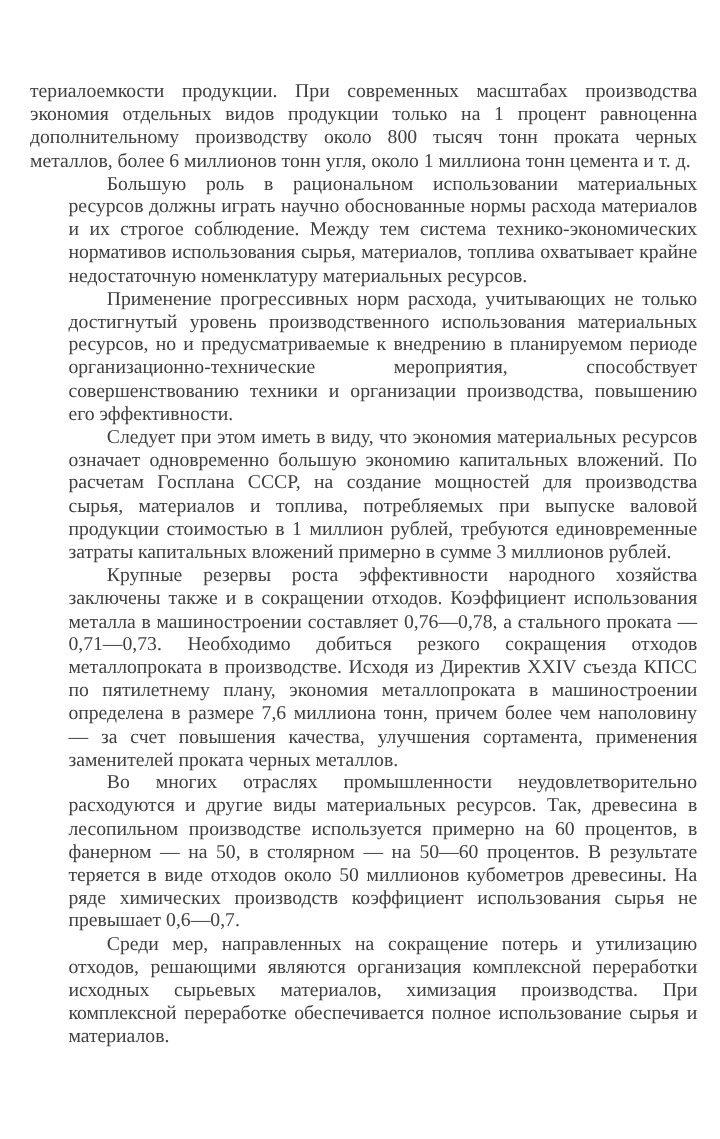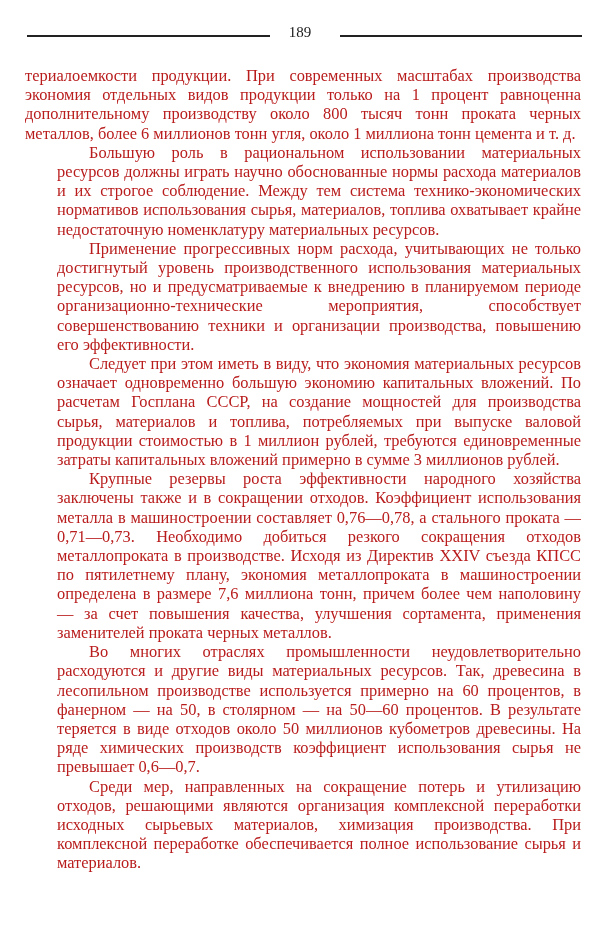--- a/index.html
+++ b/index.html
@@ -6,33 +6,28 @@
   body { width: 600px; height: 949px; position: relative; overflow: hidden; }
   .page { position: absolute; left: 0; top: 0; width: 600px; height: 949px; background: #fff; }
   .header { position: absolute; top: 24px; left: 0; width: 600px; height: 24px; }
   .rule { position: absolute; top: 11px; height: 1.5px; background: #222; }
   .rule.left { left: 27px; width: 243px; }
   .rule.right { left: 340px; width: 242px; }
   .pagenum { position: absolute; left: 280px; width: 40px; top: 0; text-align: center;
     font-family: "Liberation Serif", serif; font-size: 15px; color: #1a1a1a; }
   .body { position: absolute; top: 66px; left: 25px; width: 556px;
     font-family: "Liberation Serif", serif; font-size: 16.4px; line-height: 19.2px;
-    color: #b91c1c; text-align: justify; }
+    color: #404040; text-align: justify; }
   .body p { margin: 0; padding: 0; hyphens: manual; }
   .body p.indent { text-indent: 32px; margin-left: 32px; }
 </style>
 </head>
 <body>
 
 <div class="page">
-  <div class="header">
-    <div class="rule left"></div>
-    <div class="pagenum">189</div>
-    <div class="rule right"></div>
-  </div>
 
   <div class="body">
     <p>териалоемкости продукции. При современных масштабах производства экономия отдельных видов продукции только на 1 процент равноценна дополнительному производству около 800 тысяч тонн проката черных металлов, более 6 миллионов тонн угля, около 1 миллиона тонн цемента и т. д.</p>
     <p class="indent">Большую роль в рациональном использовании материальных ресурсов должны играть научно обоснованные нормы расхода материалов и их строгое соблюдение. Между тем система технико-экономических нормативов использования сырья, материалов, топлива охватывает крайне недостаточную номенклатуру материальных ресурсов.</p>
     <p class="indent">Применение прогрессивных норм расхода, учитывающих не только достигнутый уровень производственного использования материальных ресурсов, но и предусматриваемые к внедрению в планируемом периоде организационно-технические мероприятия, способствует совершенствованию техники и организации производства, повышению его эффективности.</p>
     <p class="indent">Следует при этом иметь в виду, что экономия материальных ресурсов означает одновременно большую экономию капитальных вложений. По расчетам Госплана СССР, на создание мощностей для производства сырья, материалов и топлива, потребляемых при выпуске валовой продукции стоимостью в 1 миллион рублей, требуются единовременные затраты капитальных вложений примерно в сумме 3 миллионов рублей.</p>
     <p class="indent">Крупные резервы роста эффективности народного хозяйства заключены также и в сокращении отходов. Коэффициент использования металла в машиностроении составляет 0,76—0,78, а стального проката — 0,71—0,73. Необходимо добиться резкого сокращения отходов металлопроката в производстве. Исходя из Директив XXIV съезда КПСС по пятилетнему плану, экономия металлопроката в машиностроении определена в размере 7,6 миллиона тонн, причем более чем наполовину — за счет повышения качества, улучшения сортамента, применения заменителей проката черных металлов.</p>
     <p class="indent">Во многих отраслях промышленности неудовлетворительно расходуются и другие виды материальных ресурсов. Так, древесина в лесопильном производстве используется примерно на 60 процентов, в фанерном — на 50, в столярном — на 50—60 процентов. В результате теряется в виде отходов около 50 миллионов кубометров древесины. На ряде химических производств коэффициент использования сырья не превышает 0,6—0,7.</p>
     <p class="indent">Среди мер, направленных на сокращение потерь и утилизацию отходов, решающими являются организация комплексной переработки исходных сырьевых материалов, химизация производства. При комплексной переработке обеспечивается полное использование сырья и материалов.</p>
   </div>

